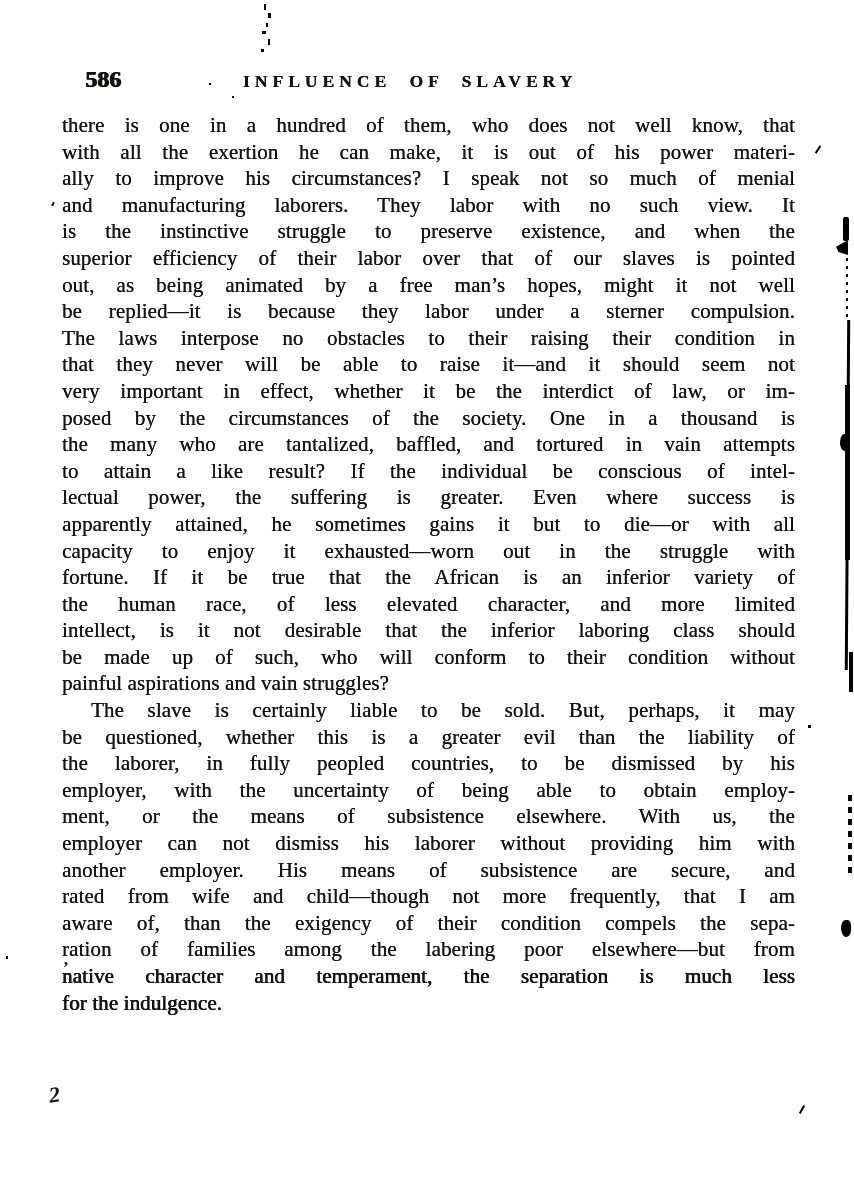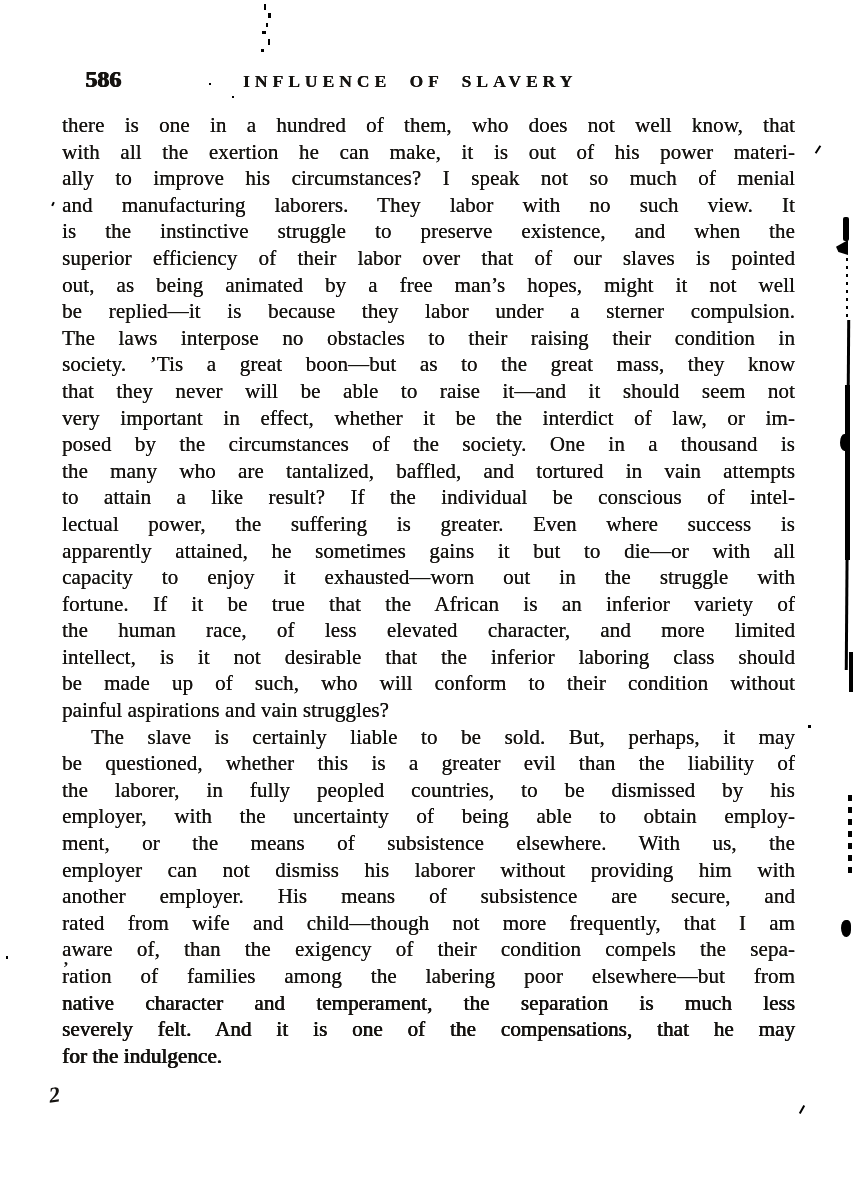--- a/index.html
+++ b/index.html
@@ -76,21 +76,20 @@
       <div class="para">
         <div class="line">there is one in a hundred of them, who does not well know, that</div>
         <div class="line">with all the exertion he can make, it is out of his power materi-</div>
         <div class="line">ally to improve his circumstances?  I speak not so much of menial</div>
         <div class="line">and manufacturing laborers.  They labor with no such view.  It</div>
         <div class="line">is the instinctive struggle to preserve existence, and when the</div>
         <div class="line">superior efficiency of their labor over that of our slaves is pointed</div>
         <div class="line">out, as being animated by a free man’s hopes, might it not well</div>
         <div class="line">be replied—it is because they labor under a sterner compulsion.</div>
         <div class="line">The laws interpose no obstacles to their raising their condition in</div>
-        <div class="line">society.  ’Tis a great boon—but as to the great mass, they know</div>
         <div class="line">that they never will be able to raise it—and it should seem not</div>
         <div class="line">very important in effect, whether it be the interdict of law, or im-</div>
         <div class="line">posed by the circumstances of the society.  One in a thousand is</div>
         <div class="line">the many who are tantalized, baffled, and tortured in vain attempts</div>
         <div class="line">to attain a like result?  If the individual be conscious of intel-</div>
         <div class="line">lectual power, the suffering is greater.  Even where success is</div>
         <div class="line">apparently attained, he sometimes gains it but to die—or with all</div>
         <div class="line">capacity to enjoy it exhausted—worn out in the struggle with</div>
         <div class="line">fortune.  If it be true that the African is an inferior variety of</div>
         <div class="line">the human race, of less elevated character, and more limited</div>
@@ -103,21 +102,20 @@
         <div class="line">be questioned, whether this is a greater evil than the liability of</div>
         <div class="line">the laborer, in fully peopled countries, to be dismissed by his</div>
         <div class="line">employer, with the uncertainty of being able to obtain employ-</div>
         <div class="line">ment, or the means of subsistence elsewhere.  With us, the</div>
         <div class="line">employer can not dismiss his laborer without providing him with</div>
         <div class="line">another employer.  His means of subsistence are secure, and</div>
         <div class="line">rated from wife and child—though not more frequently, that I am</div>
         <div class="line">aware of, than the exigency of their condition compels the sepa-</div>
         <div class="line">ration of families among the labering poor elsewhere—but from</div>
         <div class="line">native character and temperament, the separation is much less</div>
-        <div class="line">severely felt.  And it is one of the compensations, that he may</div>
         <div class="line last">for the indulgence.</div>
       </div>
     </div>
 
   <span class="mark2">2</span>
   <span class="strayc">’</span>
 
   <div class="art" style="left:264px;top:4px;width:2px;height:6px;"></div>
   <div class="art" style="left:268px;top:13px;width:3px;height:5px;"></div>
   <div class="art" style="left:266px;top:23px;width:2px;height:4px;"></div>

